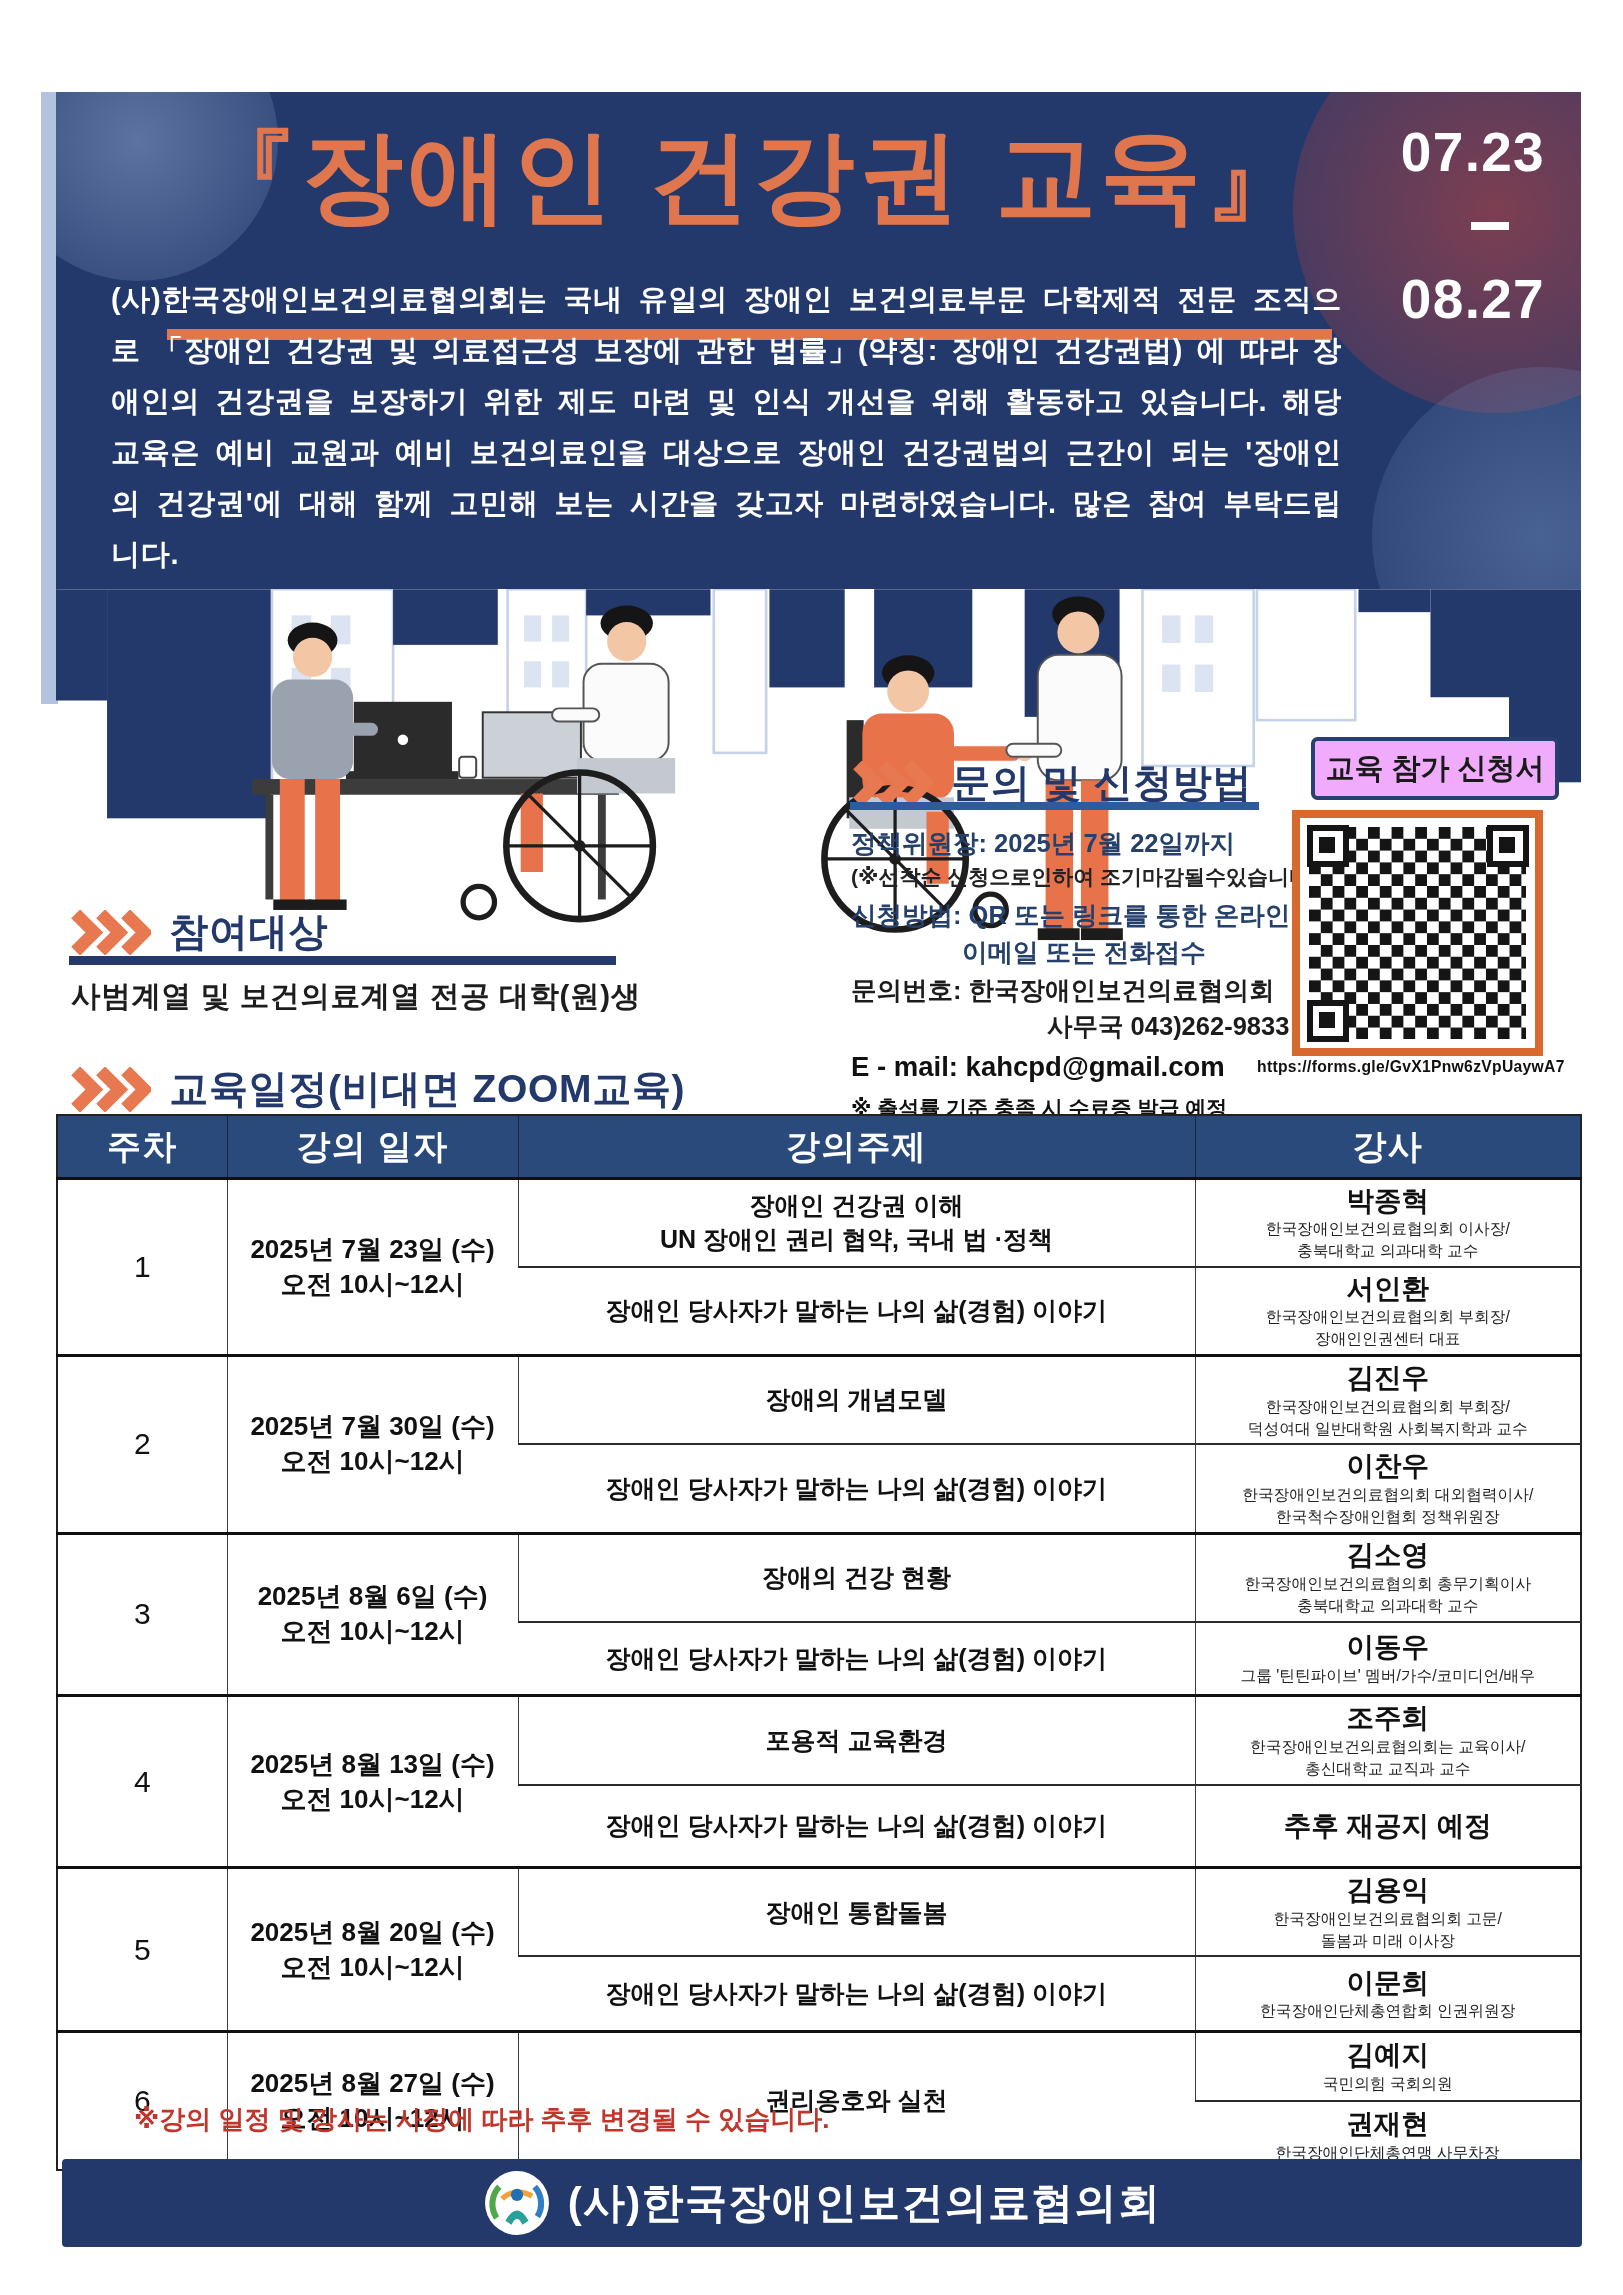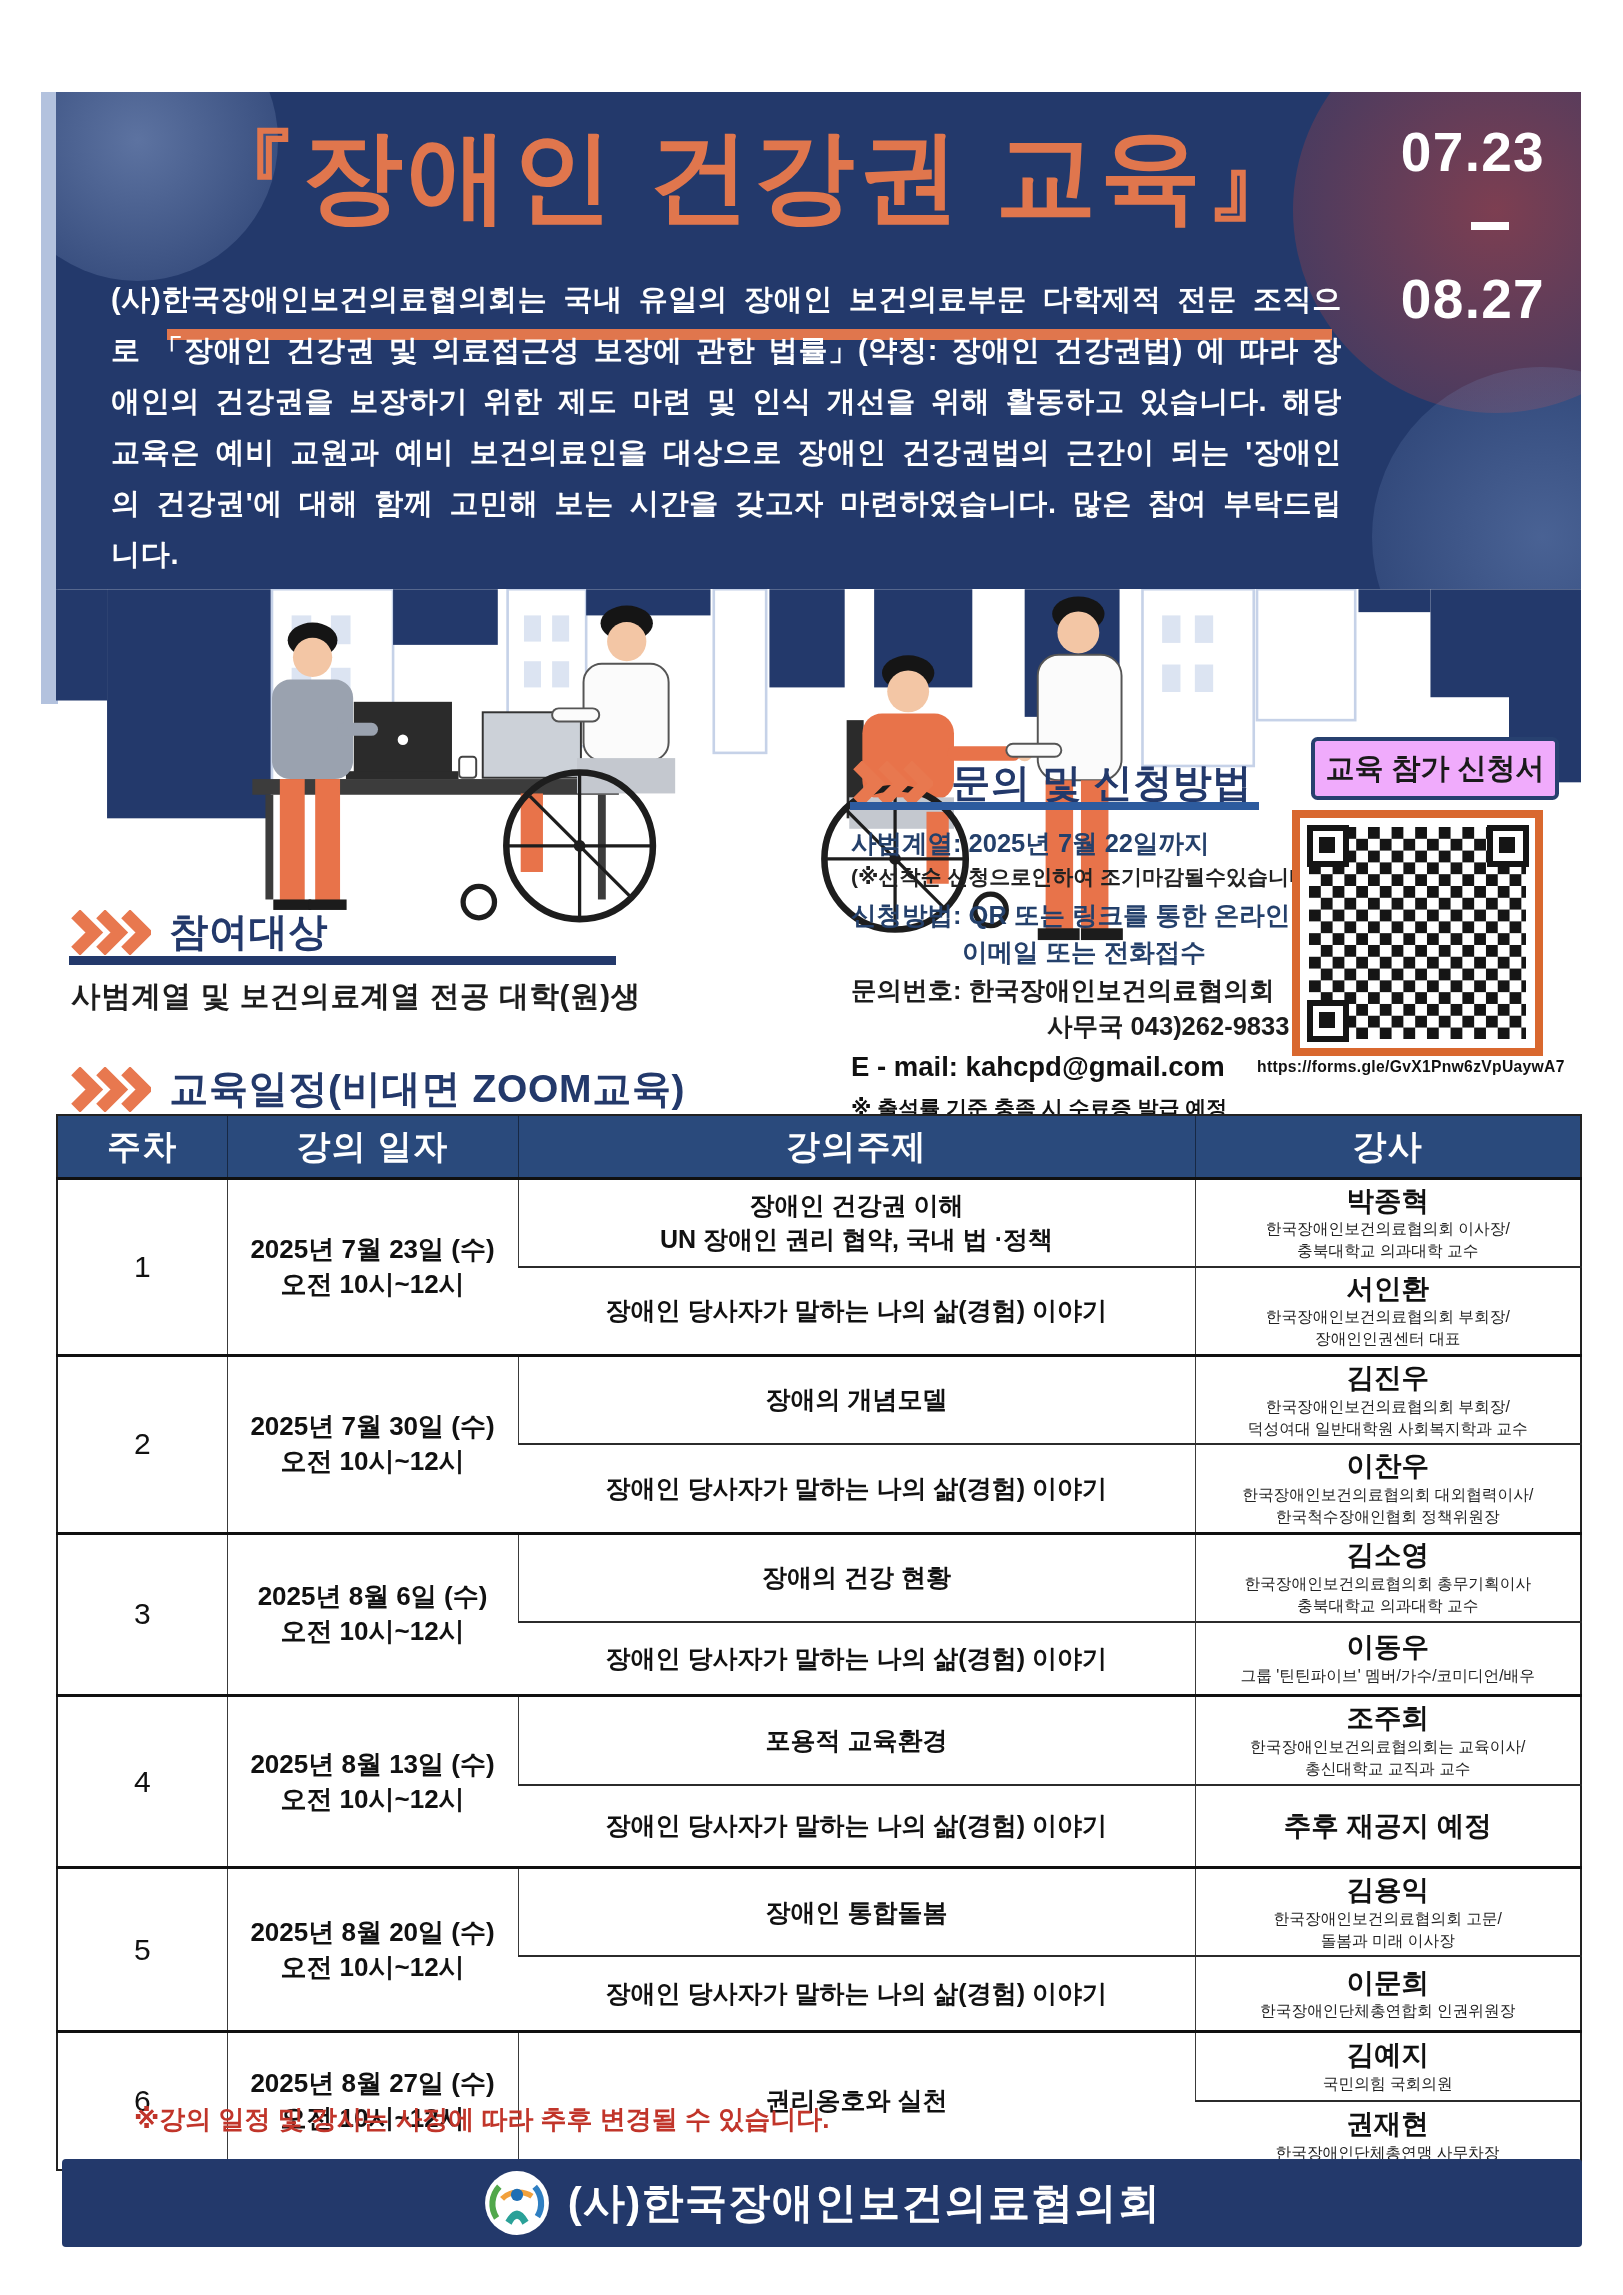--- a/index.html
+++ b/index.html
@@ -245,21 +245,21 @@
 
   <div class="sec-head apply-head">
     <svg class="chev" viewBox="0 0 130 72">
       <path d="M10 6 L40 36 L10 66"></path>
         <path d="M50 6 L80 36 L50 66"></path>
         <path d="M90 6 L120 36 L90 66"></path>
     </svg>
     <span class="sec-title" data-bind="apply.heading">문의 및 신청방법</span>
   </div>
   <div class="underbar apply-bar"></div>
-  <div class="apply-line al-period" data-bind="apply.period">사범계열: 2025년 7월 22일까지</div>
+  <div class="apply-line al-period" data-bind="apply.period">정책위원장: 2025년 7월 22일까지</div>
   <div class="apply-line al-pnote" data-bind="apply.period_note">(※선착순 신청으로인하여 조기마감될수있습니다.)</div>
   <div class="apply-line al-method" data-bind="apply.method">신청방법: QR 또는 링크를 통한 온라인 신청</div>
   <div class="apply-line al-method2" data-bind="apply.method2">이메일 또는 전화접수</div>
   <div class="apply-line al-contact" data-bind="apply.contact">문의번호: 한국장애인보건의료협의회</div>
   <div class="apply-line al-contact2" data-bind="apply.contact2">사무국 043)262-9833</div>
   <div class="apply-line al-email" data-bind="apply.email">E - mail: kahcpd@gmail.com</div>
   <div class="apply-line al-note1" data-bind="apply.note1">※ 출석률 기준 충족 시 수료증 발급 예정</div>
   <div class="apply-line al-note2" data-bind="apply.note2">※ 교육비 무료</div>
 
   <div class="qr-label" data-bind="qr.label">교육 참가 신청서</div>

